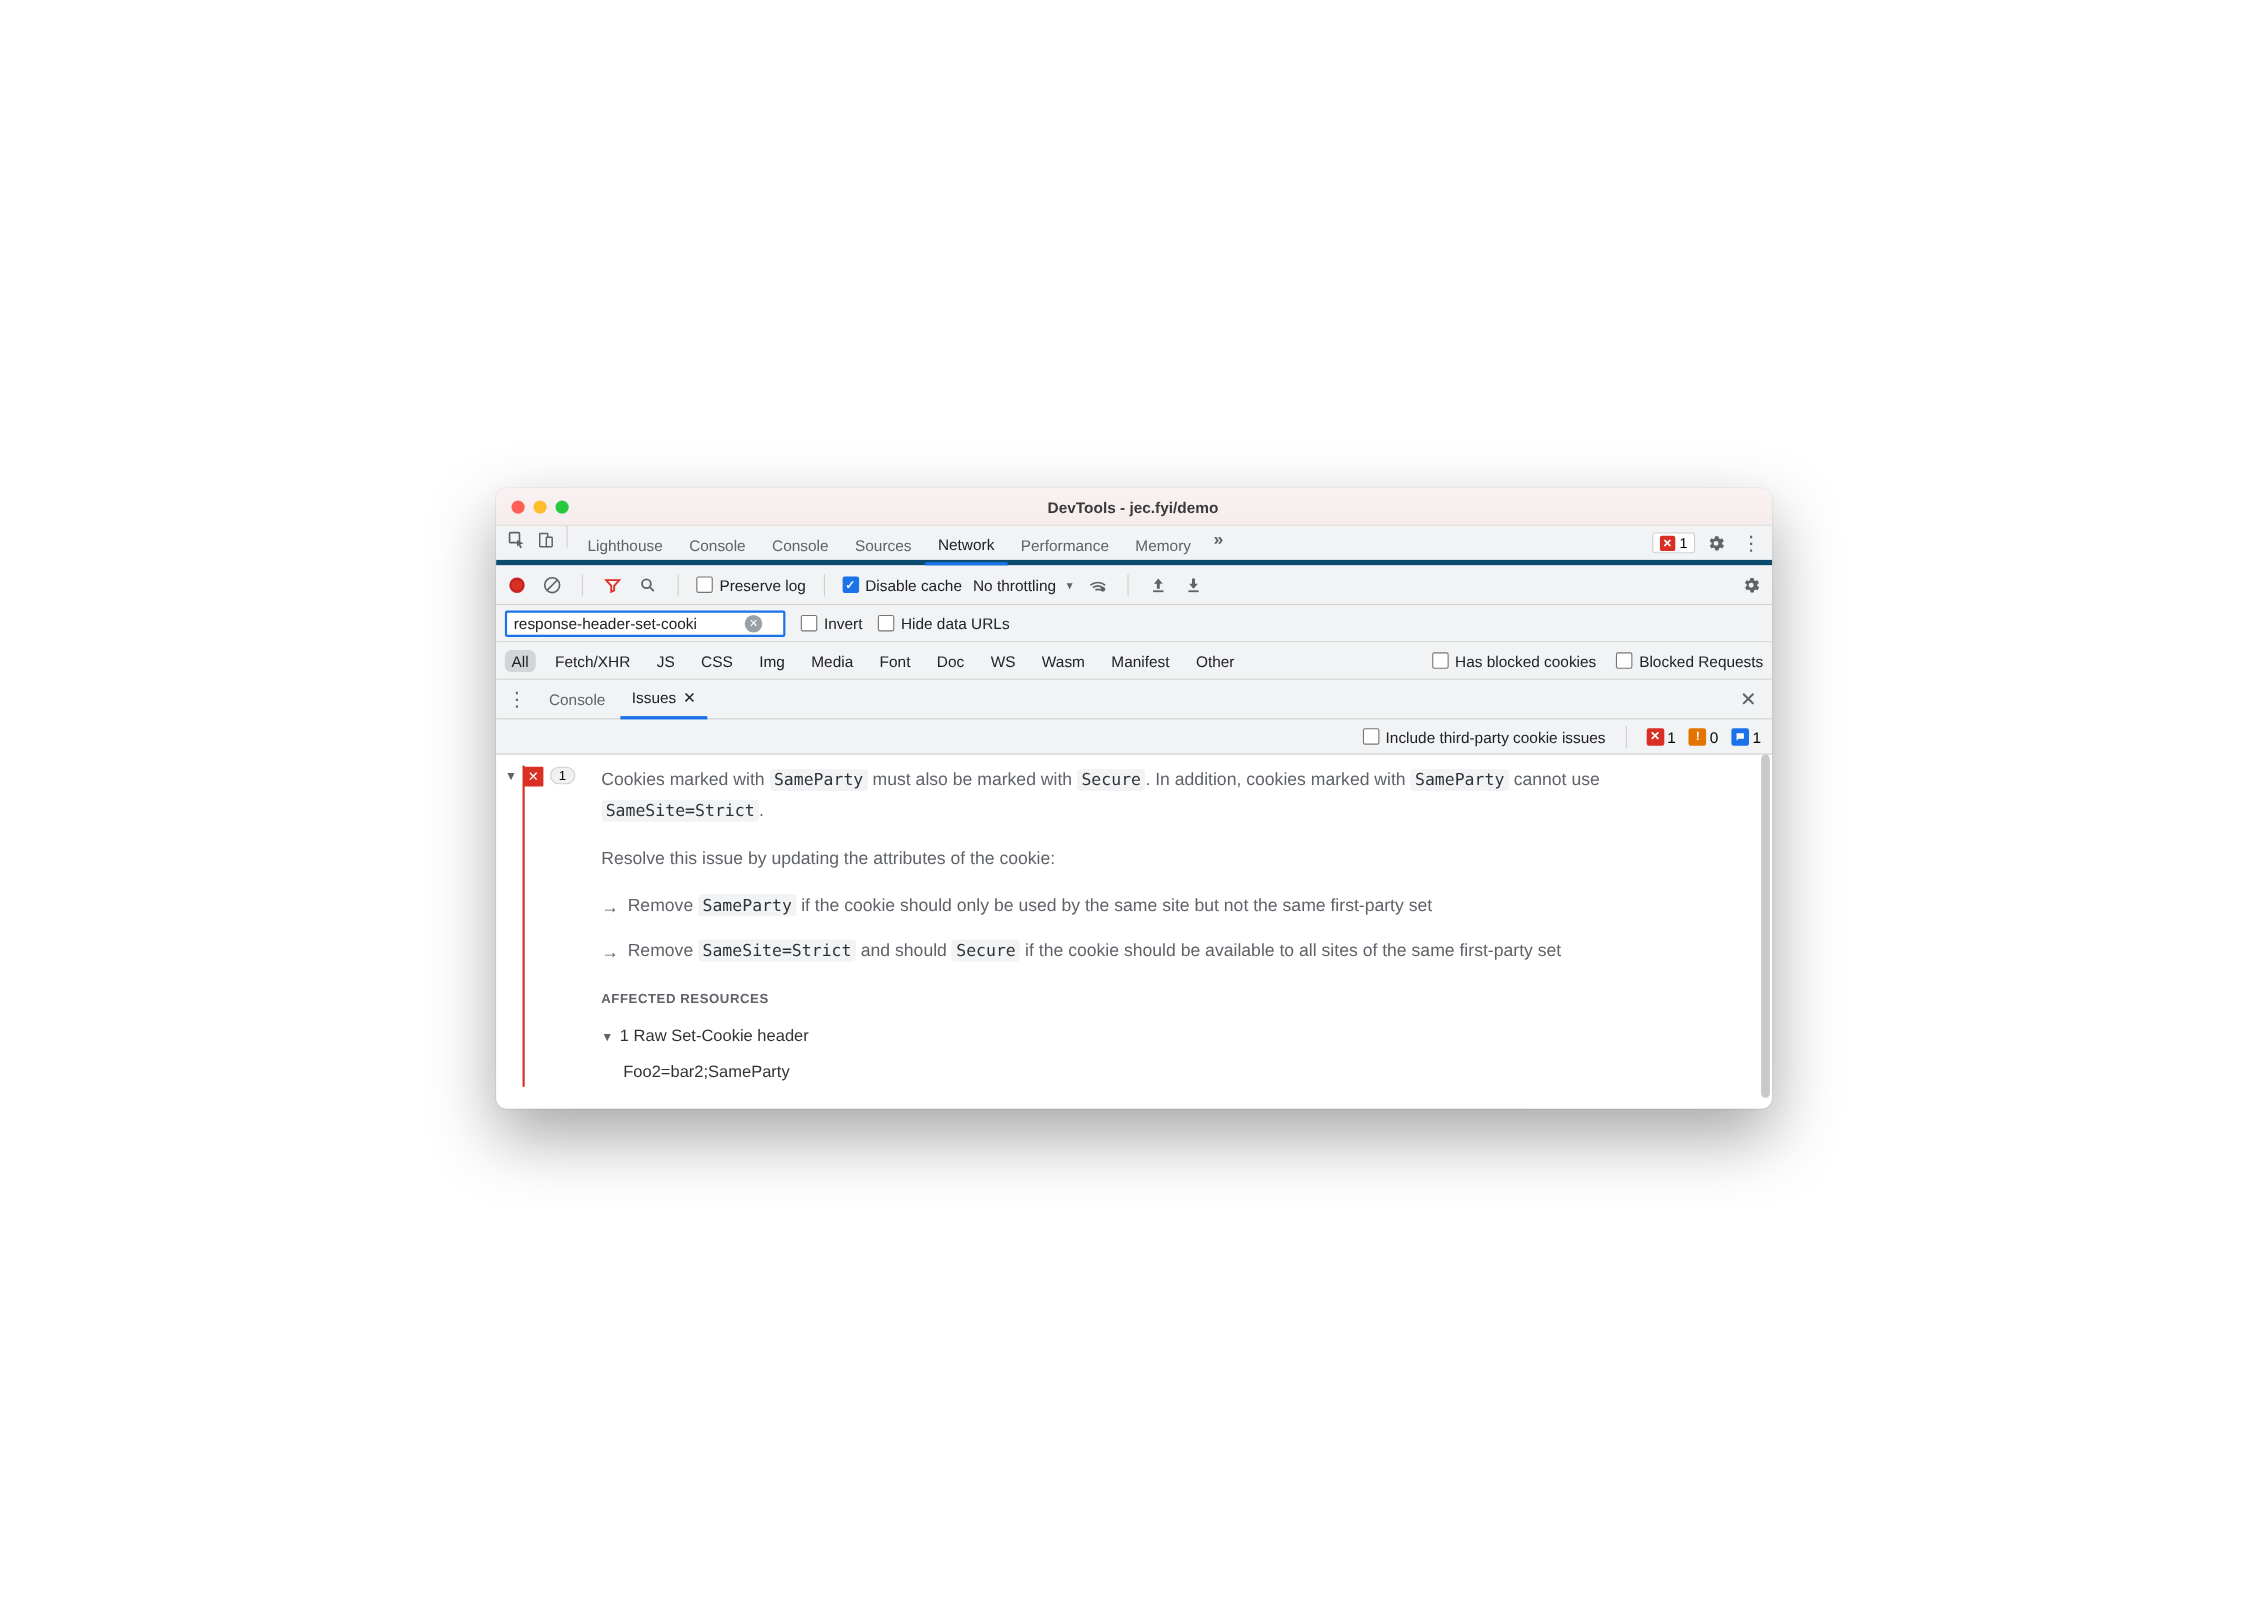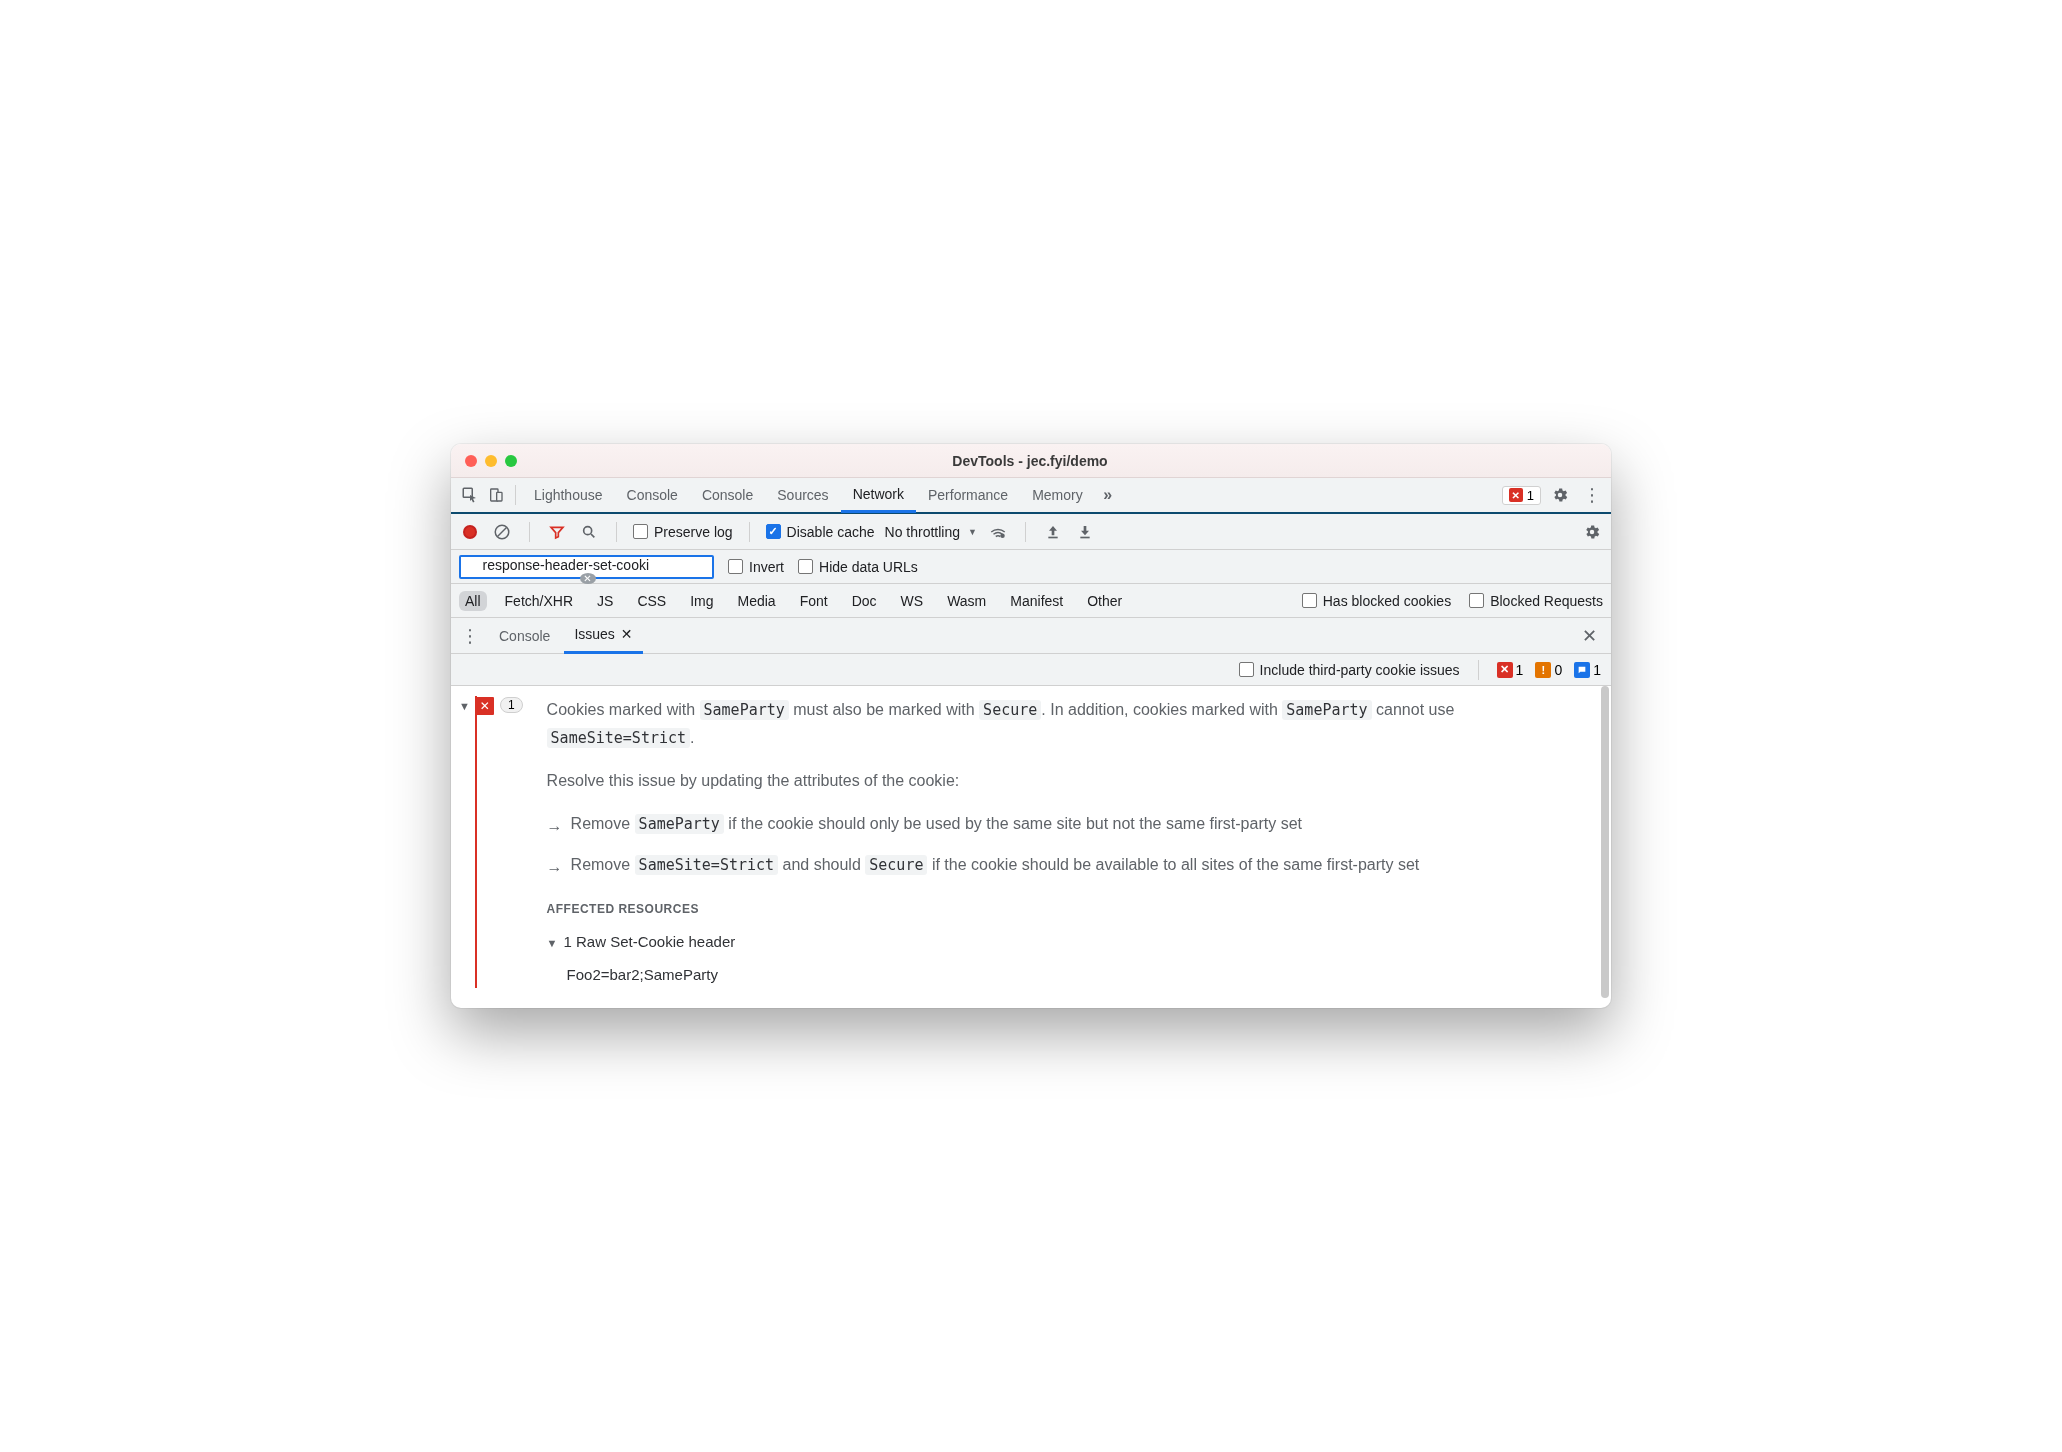--- a/index.html
+++ b/index.html
@@ -31,23 +31,23 @@
 .tl { width: 12px; height: 12px; border-radius: 50%; }
 .tl.red { background: #ff5f57; }
 .tl.yellow { background: #febc2e; }
 .tl.green { background: #28c840; }
 .title-text {
   position: absolute; left: 0; right: 2px; text-align: center;
   font-size: 14px; font-weight: 600; color: #3a3a3a;
 }
 
 .tab-strip {
-  display: flex; align-items: center;
+  display: flex; 
   background: #f1f3f4; height: 36px;
-  border-bottom: 2px solid #0c4a6e;
+  border-bottom: 5px solid #0c4a6e;
   padding: 0 6px;
   gap: 0;
 }
 .ts-icon { width: 26px; height: 26px; display: flex; align-items: center; justify-content: center; color: #5f6368; cursor: pointer; }
 .ts-sep { width: 1px; height: 20px; background: #d0d0d0; margin: 0 6px; }
 .tab-item { padding: 0 12px; height: 36px; display: flex; align-items: center; font-size: 14px; color: #5f6368; cursor: pointer; }
 .tab-item.active { color: #202124; border-bottom: 3px solid #1a73e8; font-weight: 400; }
 .ts-right { margin-left: auto; display: flex; align-items: center; gap: 6px; }
 .err-badge { display: inline-flex; align-items: center; border: 1px solid #d0d0d0; border-radius: 3px; padding: 1px 6px; font-size: 13px; gap: 4px; background: #fff; }
 .err-sq { width: 14px; height: 14px; background: #d93025; border-radius: 2px; display: flex; align-items: center; justify-content: center; color: #fff; font-size: 10px; font-weight: bold; }
@@ -71,21 +71,20 @@
 .filter-row {
   display: flex; align-items: center; height: 34px;
   background: #f1f3f4; border-bottom: 1px solid #d0d0d0;
   padding: 0 8px; gap: 14px;
 }
 .filter-input-wrap {
   display: flex; align-items: center;
   border: 2px solid #1a73e8; background: #fff;
   height: 24px; padding: 0 4px 0 6px; border-radius: 2px;
   width: 255px;
-  flex-direction: column;
 }
 .filter-input { border: none; outline: none; font-size: 14px; width: 210px; color: #202124; }
 .clear-x { width: 16px; height: 16px; border-radius: 50%; background: #9aa0a6; color: #fff; display: flex; align-items: center; justify-content: center; font-size: 10px; cursor: pointer; }
 
 .type-row {
   display: flex; align-items: center; height: 34px;
   background: #f1f3f4; border-bottom: 1px solid #d0d0d0;
   padding: 0 8px; gap: 12px; font-size: 14px; color: #202124;
 }
 .type-pill { padding: 2px 6px; border-radius: 6px; cursor: pointer; }

